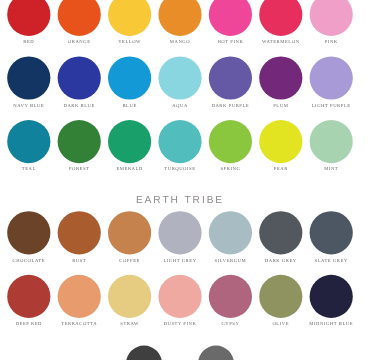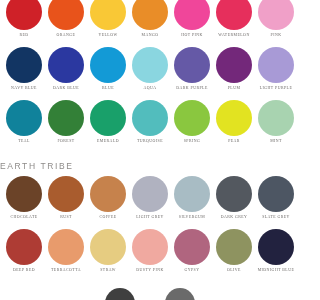--- a/index.html
+++ b/index.html
@@ -47,21 +47,21 @@
     font-size: 3.9px;
     letter-spacing: 0.45px;
     color: #6d6a68;
     text-transform: uppercase;
     text-align: center;
     margin-top: 3px;
     line-height: 5px;
     white-space: nowrap;
   }
   .section-title {
-    text-align: left;
+    text-align: center;
     font-family: "Liberation Sans", sans-serif;
     font-size: 8.5px;
     letter-spacing: 1.6px;
     color: #8e8b89;
     text-transform: uppercase;
     margin: 0;
     padding: 0;
   }
 
   

